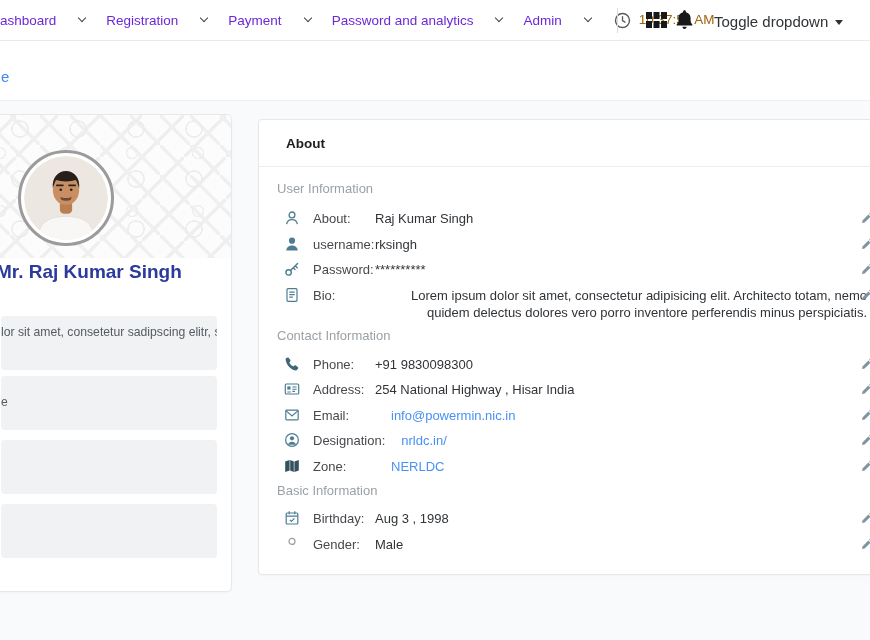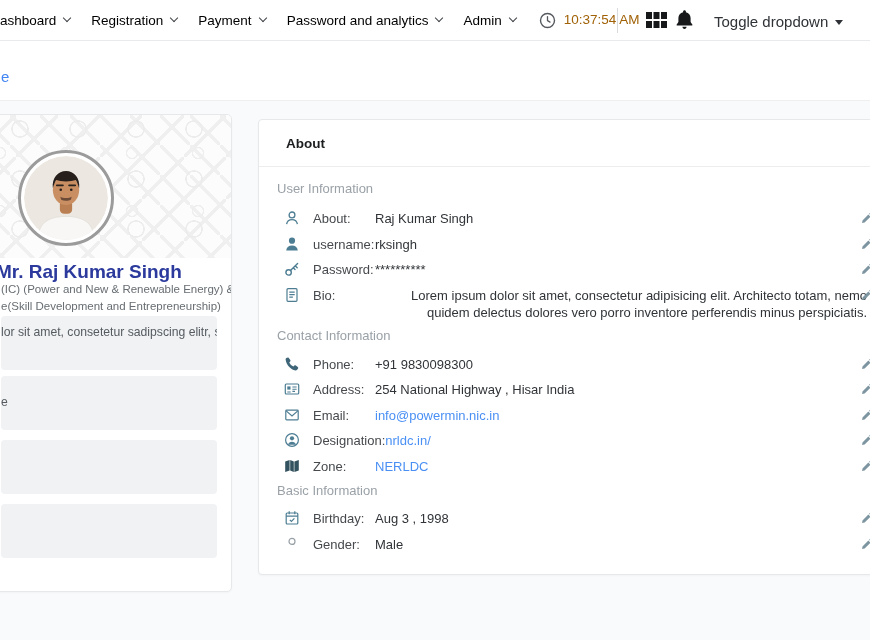--- a/index.html
+++ b/index.html
@@ -3,21 +3,21 @@
 <meta charset="utf-8">
 <style>
   html,body{margin:0;padding:0;width:870px;height:640px;overflow:hidden;background:#fff;
     font-family:"Liberation Sans", sans-serif; -webkit-font-smoothing:antialiased;}
   *{box-sizing:border-box;}
 
   
   .navbar{position:absolute;left:0;top:0;width:870px;height:41px;background:#fff;
     border-bottom:1px solid #e9eaeb;display:flex;align-items:center;}
   .nav-items{display:flex;align-items:center;}
-  .nav-item{display:inline-flex;align-items:center;margin-right:21px;font-size:13.5px;color:#000000;cursor:pointer;white-space:nowrap;}
+  .nav-item{display:inline-flex;align-items:center;margin-right:21px;font-size:13.5px;color:#6d28d9;cursor:pointer;white-space:nowrap;gap:15px;}
   .caret{width:6px;height:6px;border-right:1.7px solid #3f4347;border-bottom:1.7px solid #3f4347;
     transform:rotate(45deg);margin-left:8px;margin-top:-4px;}
   .nav-time{display:inline-flex;align-items:flex-start;font-size:13.5px;color:#a16207;margin-left:2px;}
   .nav-time .ticon{width:17px;height:17px;margin-right:8px;display:block;}
   .nav-divider{position:absolute;left:617px;top:8px;width:1px;height:25px;background:#d9dadb;}
   .nav-grid-icon{position:absolute;left:646px;top:12px;width:21px;height:17px;cursor:pointer;}
   .nav-bell-icon{position:absolute;left:675px;top:9px;width:19px;height:22px;cursor:pointer;}
   .toggle-dd{position:absolute;left:714px;top:13px;font-size:15px;color:#2f3337;cursor:pointer;display:flex;align-items:center;}
   .dd-caret{width:0;height:0;border-left:4.5px solid transparent;border-right:4.5px solid transparent;
     border-top:5px solid #2f3337;margin-left:7px;margin-top:2px;}
@@ -61,21 +61,21 @@
   .about-body{padding:6px 20px 0 18px;}
   .section-heading{font-size:13px;color:#9aa1a7;}
   div.section:nth-of-type(1) .section-heading{margin:8px 0 10px;}
   div.section:nth-of-type(2) .section-heading{margin:2px 0 9px;}
   div.section:nth-of-type(3) .section-heading{margin:4px 0 8px;}
   .info-row{position:relative;display:flex;align-items:flex-start;padding:4px 0;min-height:25px;font-size:13px;line-height:17px;}
   .row-icon{flex:0 0 16px;width:16px;height:16px;margin:0 0 0 7px;}
   .row-icon svg{width:16px;height:16px;display:block;}
   .row-label{flex:0 0 62px;margin-left:13px;color:#46494d;white-space:nowrap;}
   .row-value{color:#303438;max-width:492px;line-height:17.5px;text-align:right;}
-  .row-value.link{color:#4a90f4;cursor:pointer;}
+  .row-value.link{color:#4a90f4;cursor:pointer;margin-left:16px;}
   .edit-sliver{position:absolute;right:0;top:6px;width:12px;height:12px;cursor:pointer;}
   .edit-sliver svg{width:12px;height:12px;display:block;}
 </style>
 </head>
 <body>
 
 <div class="navbar">
   <div class="nav-items">
 
   <div class="nav-item">
@@ -142,25 +142,20 @@
             <rect x="41" y="50" width="14" height="16" rx="5" fill="#b97f52"></rect>
             <ellipse cx="48" cy="39" rx="15" ry="17" fill="#c98f63"></ellipse>
             <path d="M33 37c-1.5-12 6-20 15-20s16.5 8 15 20c0 0-2-7.5-4-9.5-5 2-17 2-22 0-2 2-4 9.5-4 9.5z" fill="#261f1b"></path>
             <path d="M37.5 33.5h7M51.5 33.5h7" stroke="#2b231e" stroke-width="2" stroke-linecap="round"></path>
             <circle cx="42" cy="38.5" r="1.5" fill="#2a211c"></circle>
             <circle cx="54" cy="38.5" r="1.5" fill="#2a211c"></circle>
             <path d="M41.5 46.5c2.5 2 10.5 2 13 0l-1 3.5c-3 1.5-8 1.5-11 0z" fill="#6b4a38"></path>
           </svg></span>
     </div>
     <div class="profile-name">Mr. Raj Kumar Singh</div>
-    <div class="profile-titles">
-
-    <div class="box-line">(IC) (Power and New &amp; Renewable Energy) &amp;</div>
-        <div class="box-line">e(Skill Development and Entrepreneurship)</div>
-      </div>
     <div class="side-boxes">
 
     <div class="side-box">
           <div class="box-lines">
 
           <div class="box-line">lor sit amet, consetetur sadipscing elitr, sed</div>
           </div>
         </div>
         <div class="side-box">
           <div class="box-lines">

